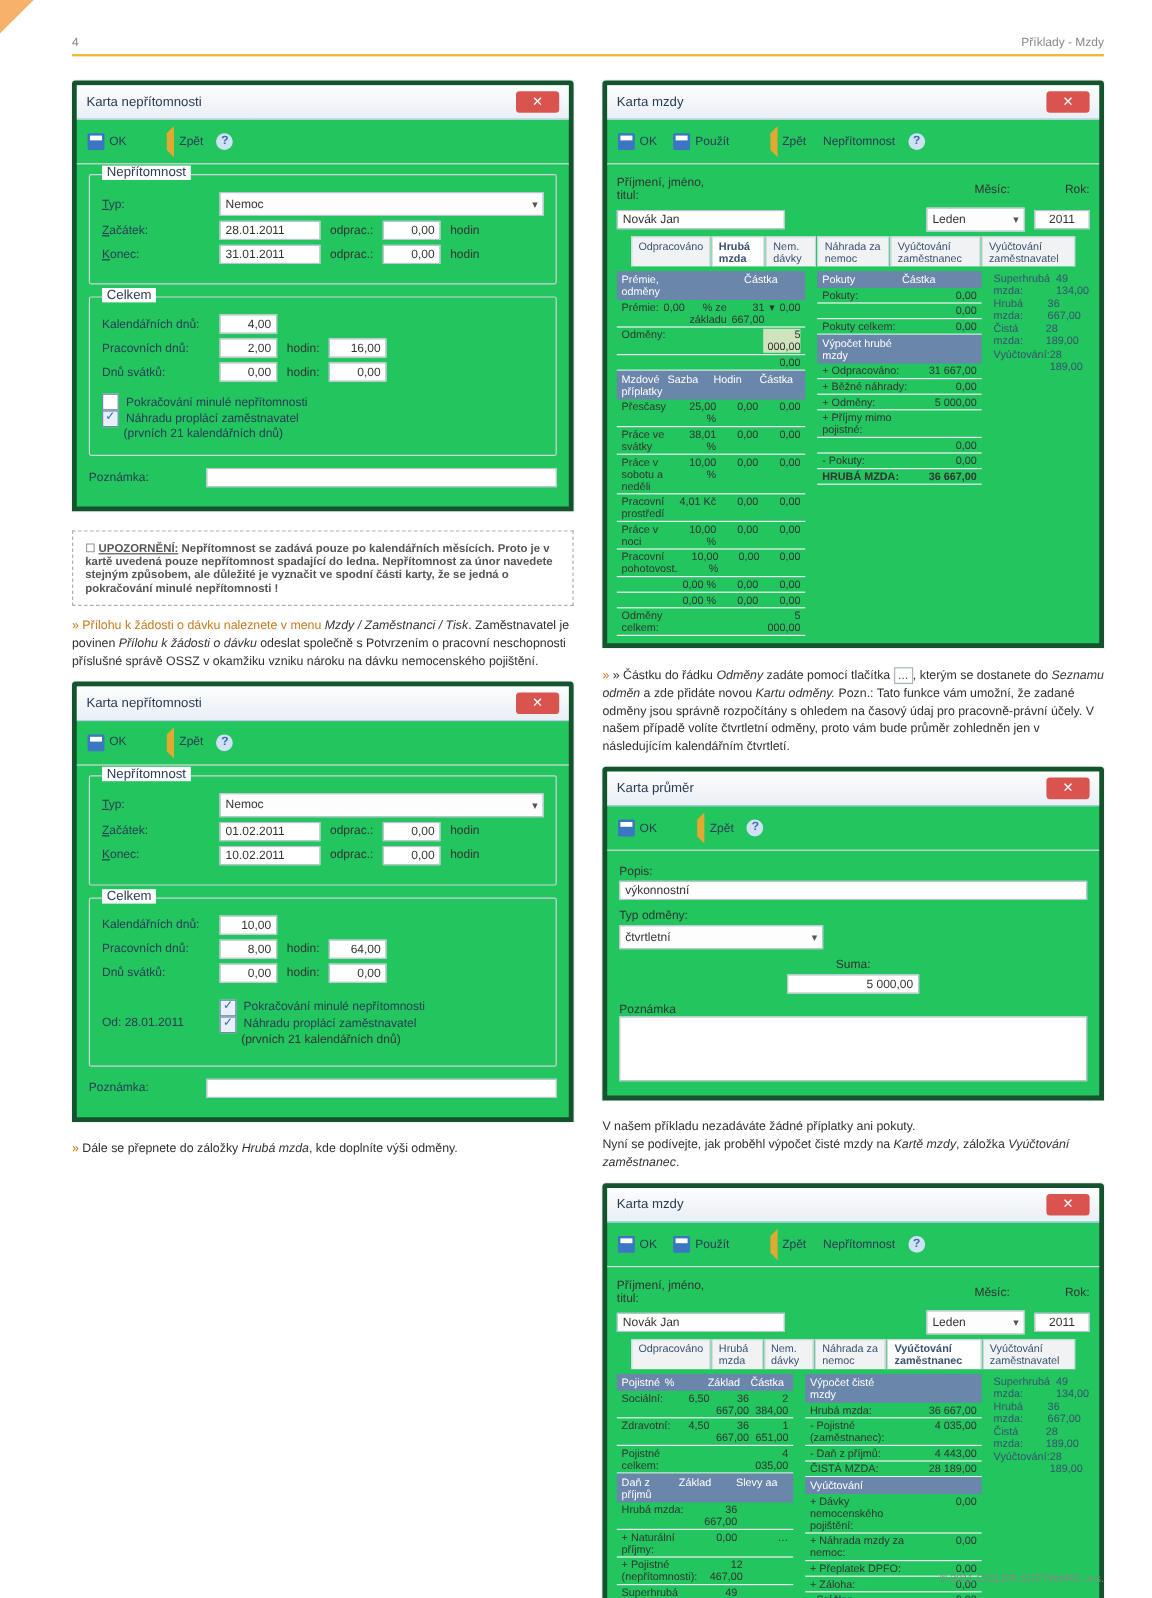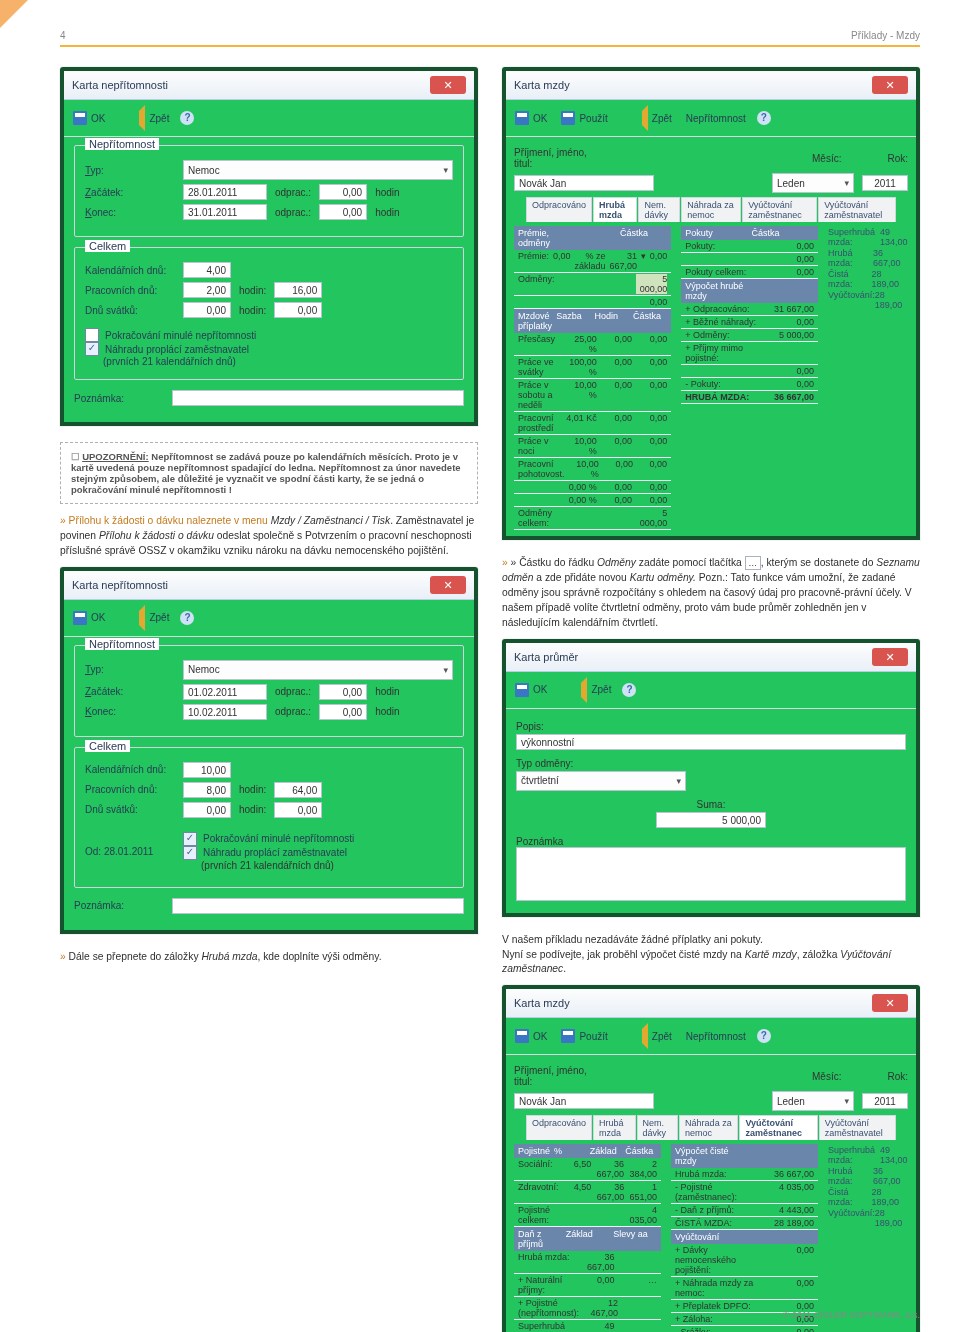--- a/index.html
+++ b/index.html
@@ -327,21 +327,21 @@
                 </div>
               <div id="pripl-rows">
                   <div class="trow">
                     <span>Přesčasy</span>
                     <span>25,00 %</span>
                     <span>0,00</span>
                     <span>0,00</span>
                   </div>
                   <div class="trow">
                     <span>Práce ve svátky</span>
-                    <span>100,00 %</span>
+                    <span>38,01 %</span>
                     <span>0,00</span>
                     <span>0,00</span>
                   </div>
                   <div class="trow">
                     <span>Práce v sobotu a neděli</span>
                     <span>10,00 %</span>
                     <span>0,00</span>
                     <span>0,00</span>
                   </div>
                   <div class="trow">
@@ -590,21 +590,21 @@
                     <span>Hrubá mzda:</span>
                     <span>36 667,00</span>
                     <span></span>
                   </div>
                   <div class="trow">
                     <span>+ Naturální příjmy:</span>
                     <span>0,00</span>
                     <span>…</span>
                   </div>
                   <div class="trow">
-                    <span>+ Pojistné (nepřítomnost):</span>
+                    <span>+ Pojistné (nepřítomnosti):</span>
                     <span>12 467,00</span>
                     <span></span>
                   </div>
                   <div class="trow">
                     <span>Superhrubá mzda:</span>
                     <span>49 134,00</span>
                     <span></span>
                   </div>
                   <div class="trow">
                     <span>- Poplatník:</span>

